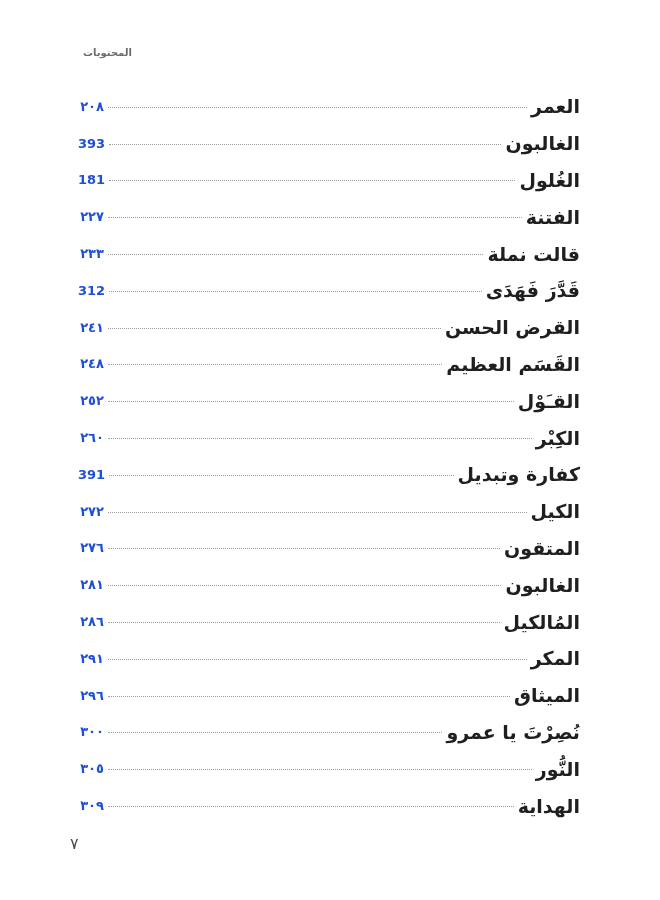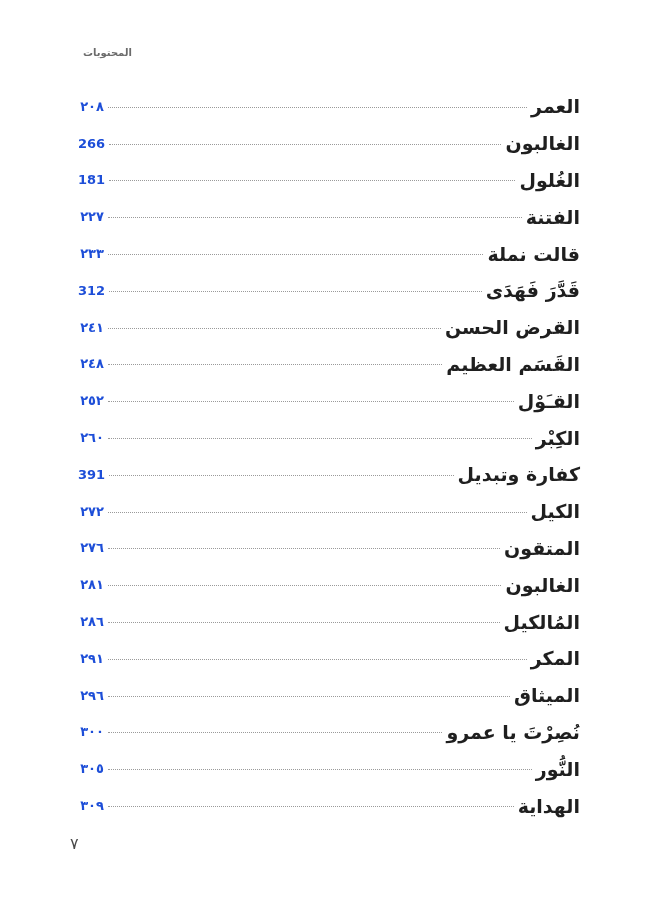--- a/index.html
+++ b/index.html
@@ -81,21 +81,21 @@
 
 <ul class="toc">
   <li class="toc-row">
       <span class="toc-title">العمر</span>
       <span class="toc-leader"></span>
       <span class="toc-page">٢٠٨</span>
     </li>
   <li class="toc-row">
       <span class="toc-title">الغالبون</span>
       <span class="toc-leader"></span>
-      <span class="toc-page">266</span>
+      <span class="toc-page">393</span>
     </li>
   <li class="toc-row">
       <span class="toc-title">الغُلول</span>
       <span class="toc-leader"></span>
       <span class="toc-page">181</span>
     </li>
   <li class="toc-row">
       <span class="toc-title">الفتنة</span>
       <span class="toc-leader"></span>
       <span class="toc-page">٢٢٧</span>

